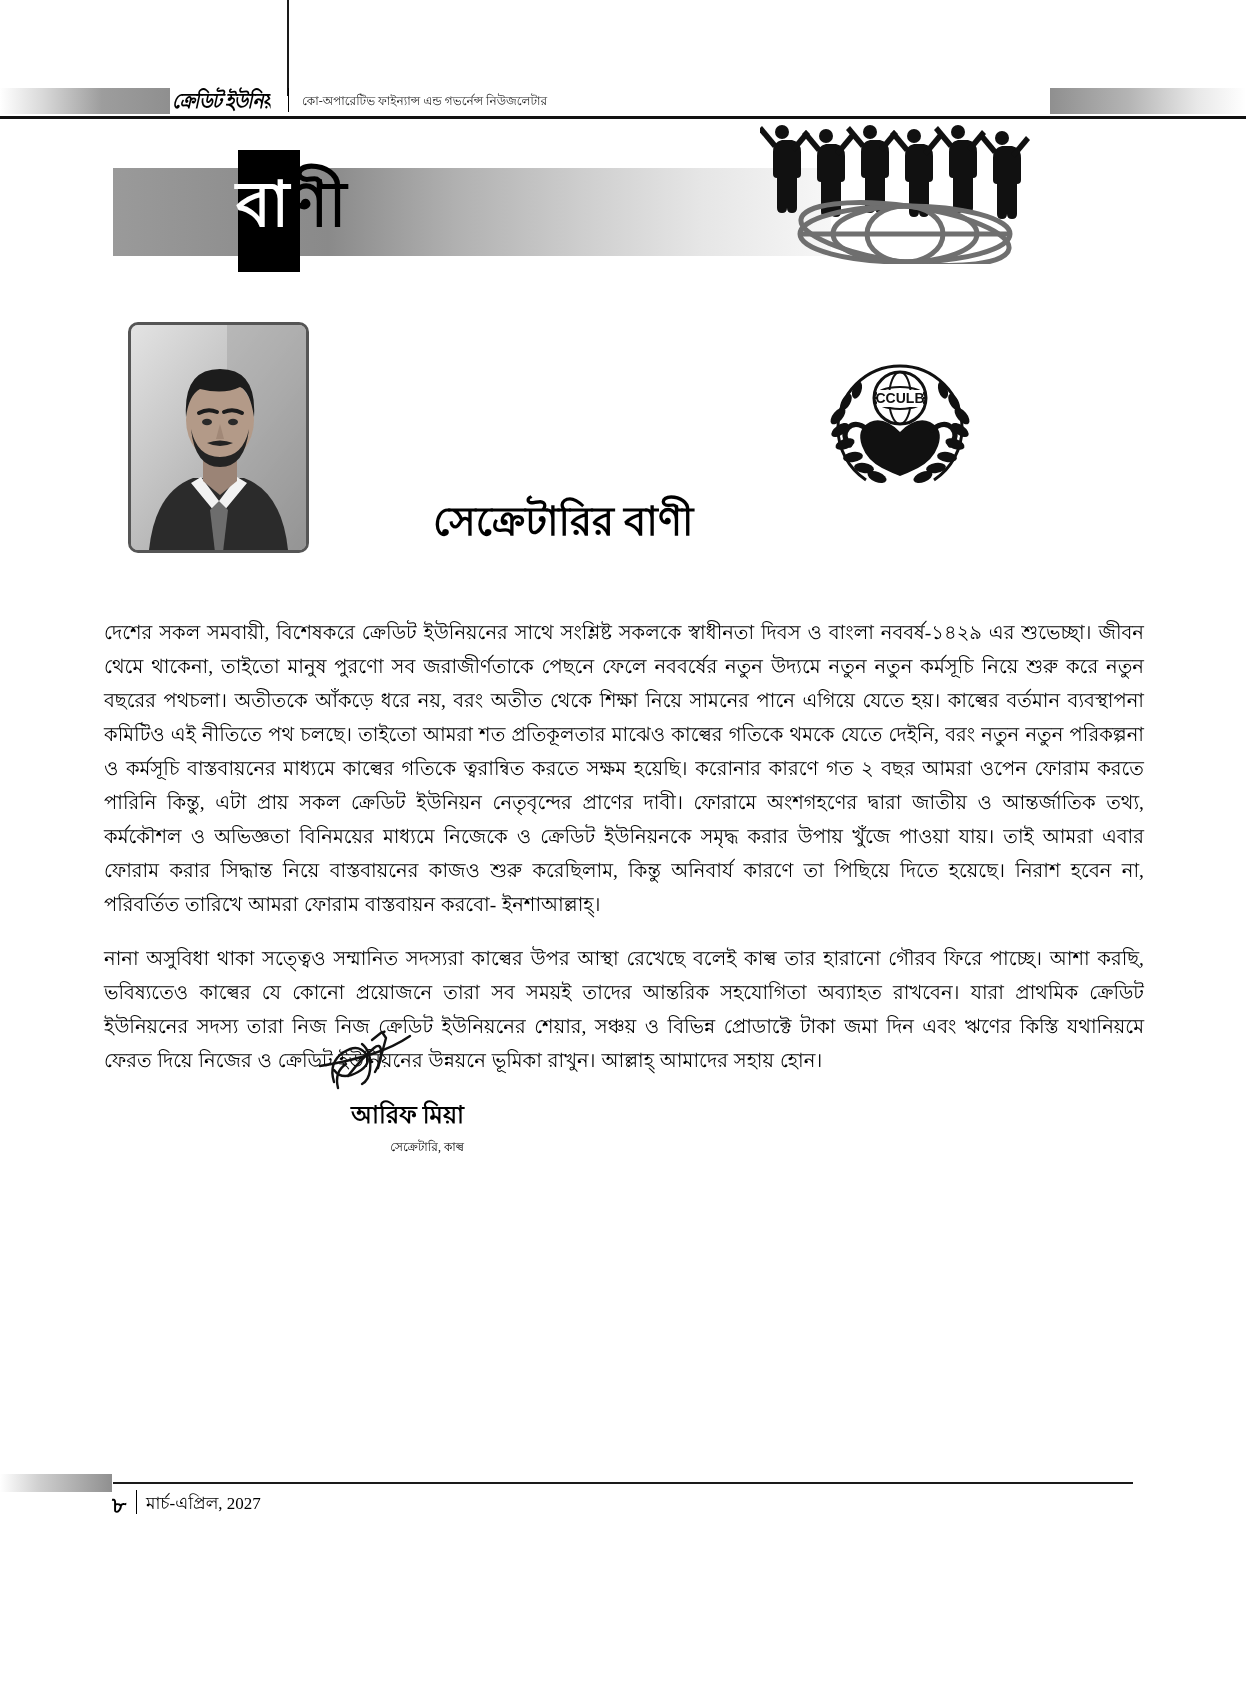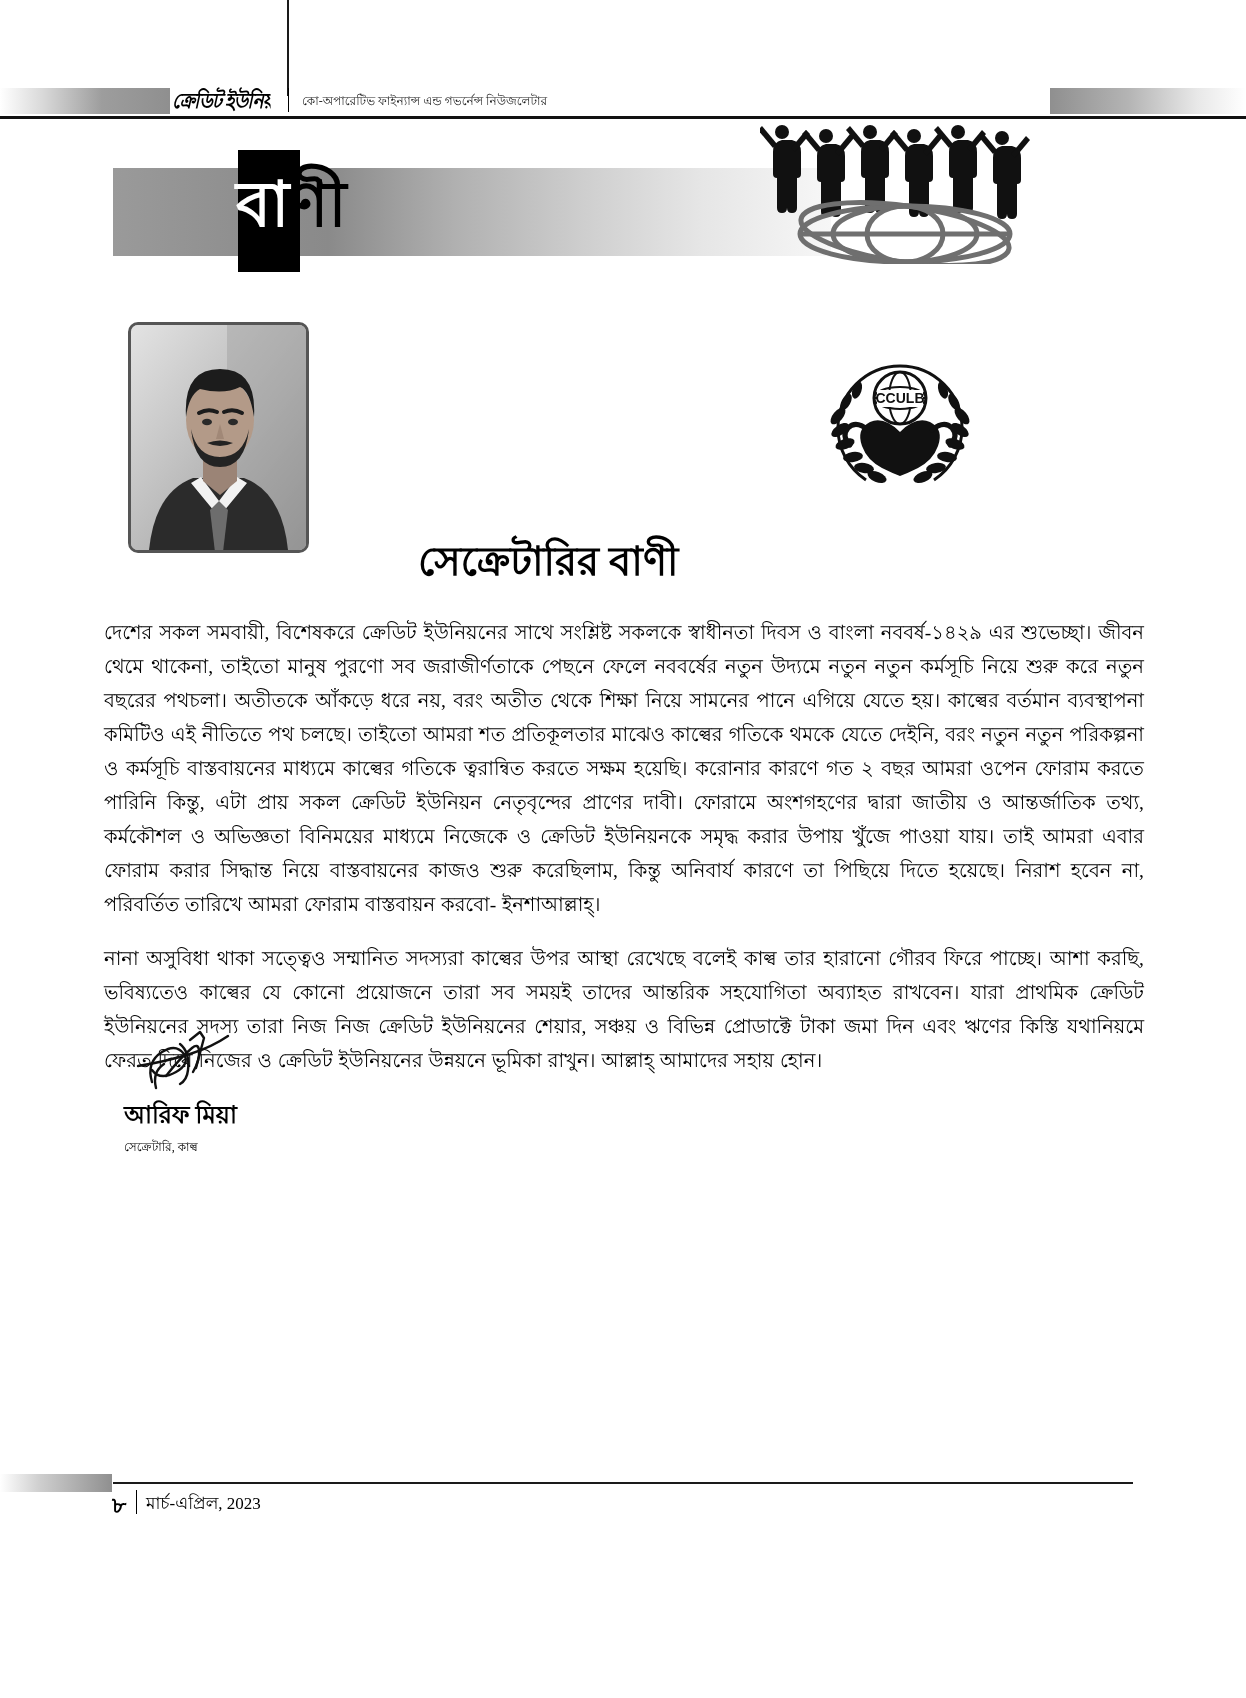--- a/index.html
+++ b/index.html
@@ -163,30 +163,29 @@
     position: absolute;
     left: 820px;
     top: 358px;
     width: 160px;
     height: 148px;
   }
 
   
   .section-heading {
     position: absolute;
-    left: 418px;
+    left: 433px;
     top: 494px;
     width: 420px;
     font-family: "Liberation Serif", serif;
     font-size: 40px;
     line-height: 56px;
     font-weight: 700;
     color: #000;
     white-space: nowrap;
-    margin-top: 40px;
   }
 
   
   .body-copy {
     position: absolute;
     left: 104px;
     top: 600px;
     width: 1040px;
   }
   .body-copy p {
@@ -197,23 +196,24 @@
     text-align: justify;
     text-justify: inter-word;
     color: #000;
     word-spacing: 1px;
   }
   .body-copy p:last-child { margin-bottom: 0; }
 
   
   .signature-block {
     position: absolute;
-    left: 124px;
+    left: 104px;
     top: 1020px;
     width: 360px;
+    text-align: right;
   }
   .signature-mark {
     width: 150px;
     height: 70px;
     margin-left: 8px;
   }
   .signatory-name {
     font-family: "Liberation Serif", serif;
     font-size: 24px;
     line-height: 34px;
@@ -451,16 +451,16 @@
     </svg>
     <div class="signatory-name">আরিফ মিয়া</div>
     <div class="signatory-title">সেক্রেটারি, কাল্ব</div>
   </div>
 
   <div class="footer">
     <div class="footer-grad"></div>
     <div class="footer-rule"></div>
     <div class="footer-page-no">৮</div>
     <div class="footer-sep"></div>
-    <div class="footer-date">মার্চ-এপ্রিল, 2023</div>
+    <div class="footer-date">মার্চ-এপ্রিল, 2027</div>
   </div>
 
 </div>
 
 </body></html>

